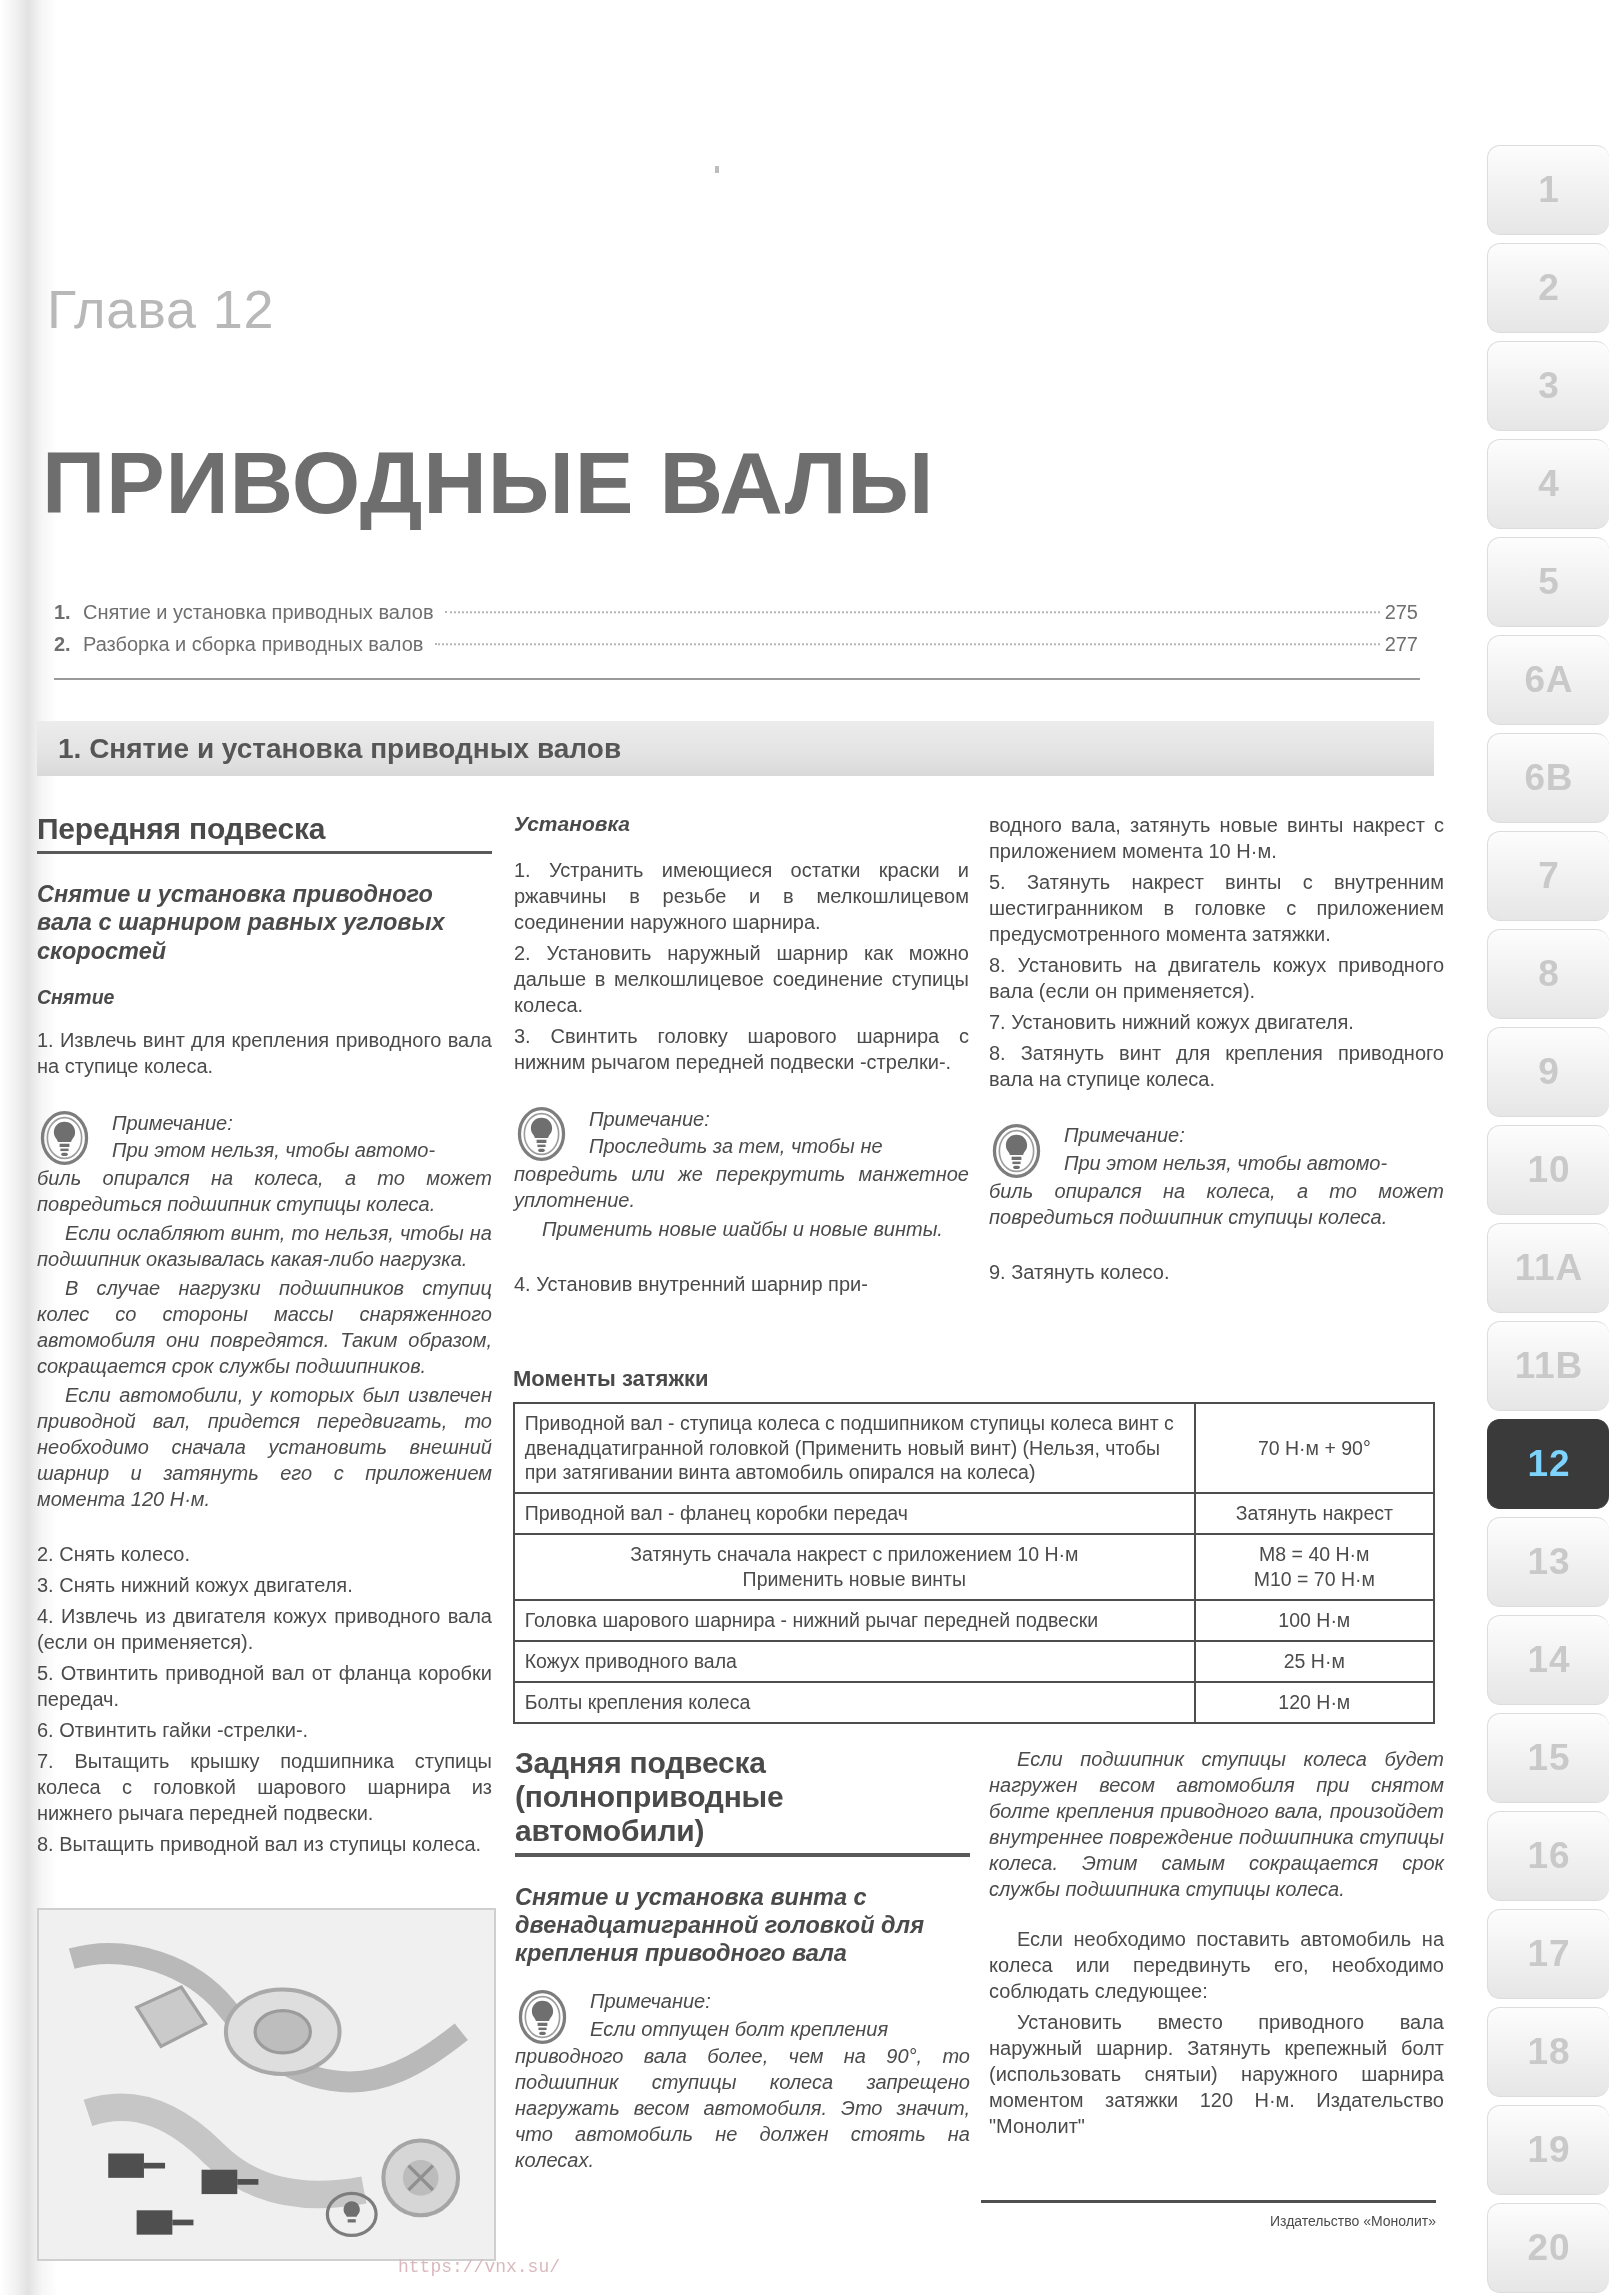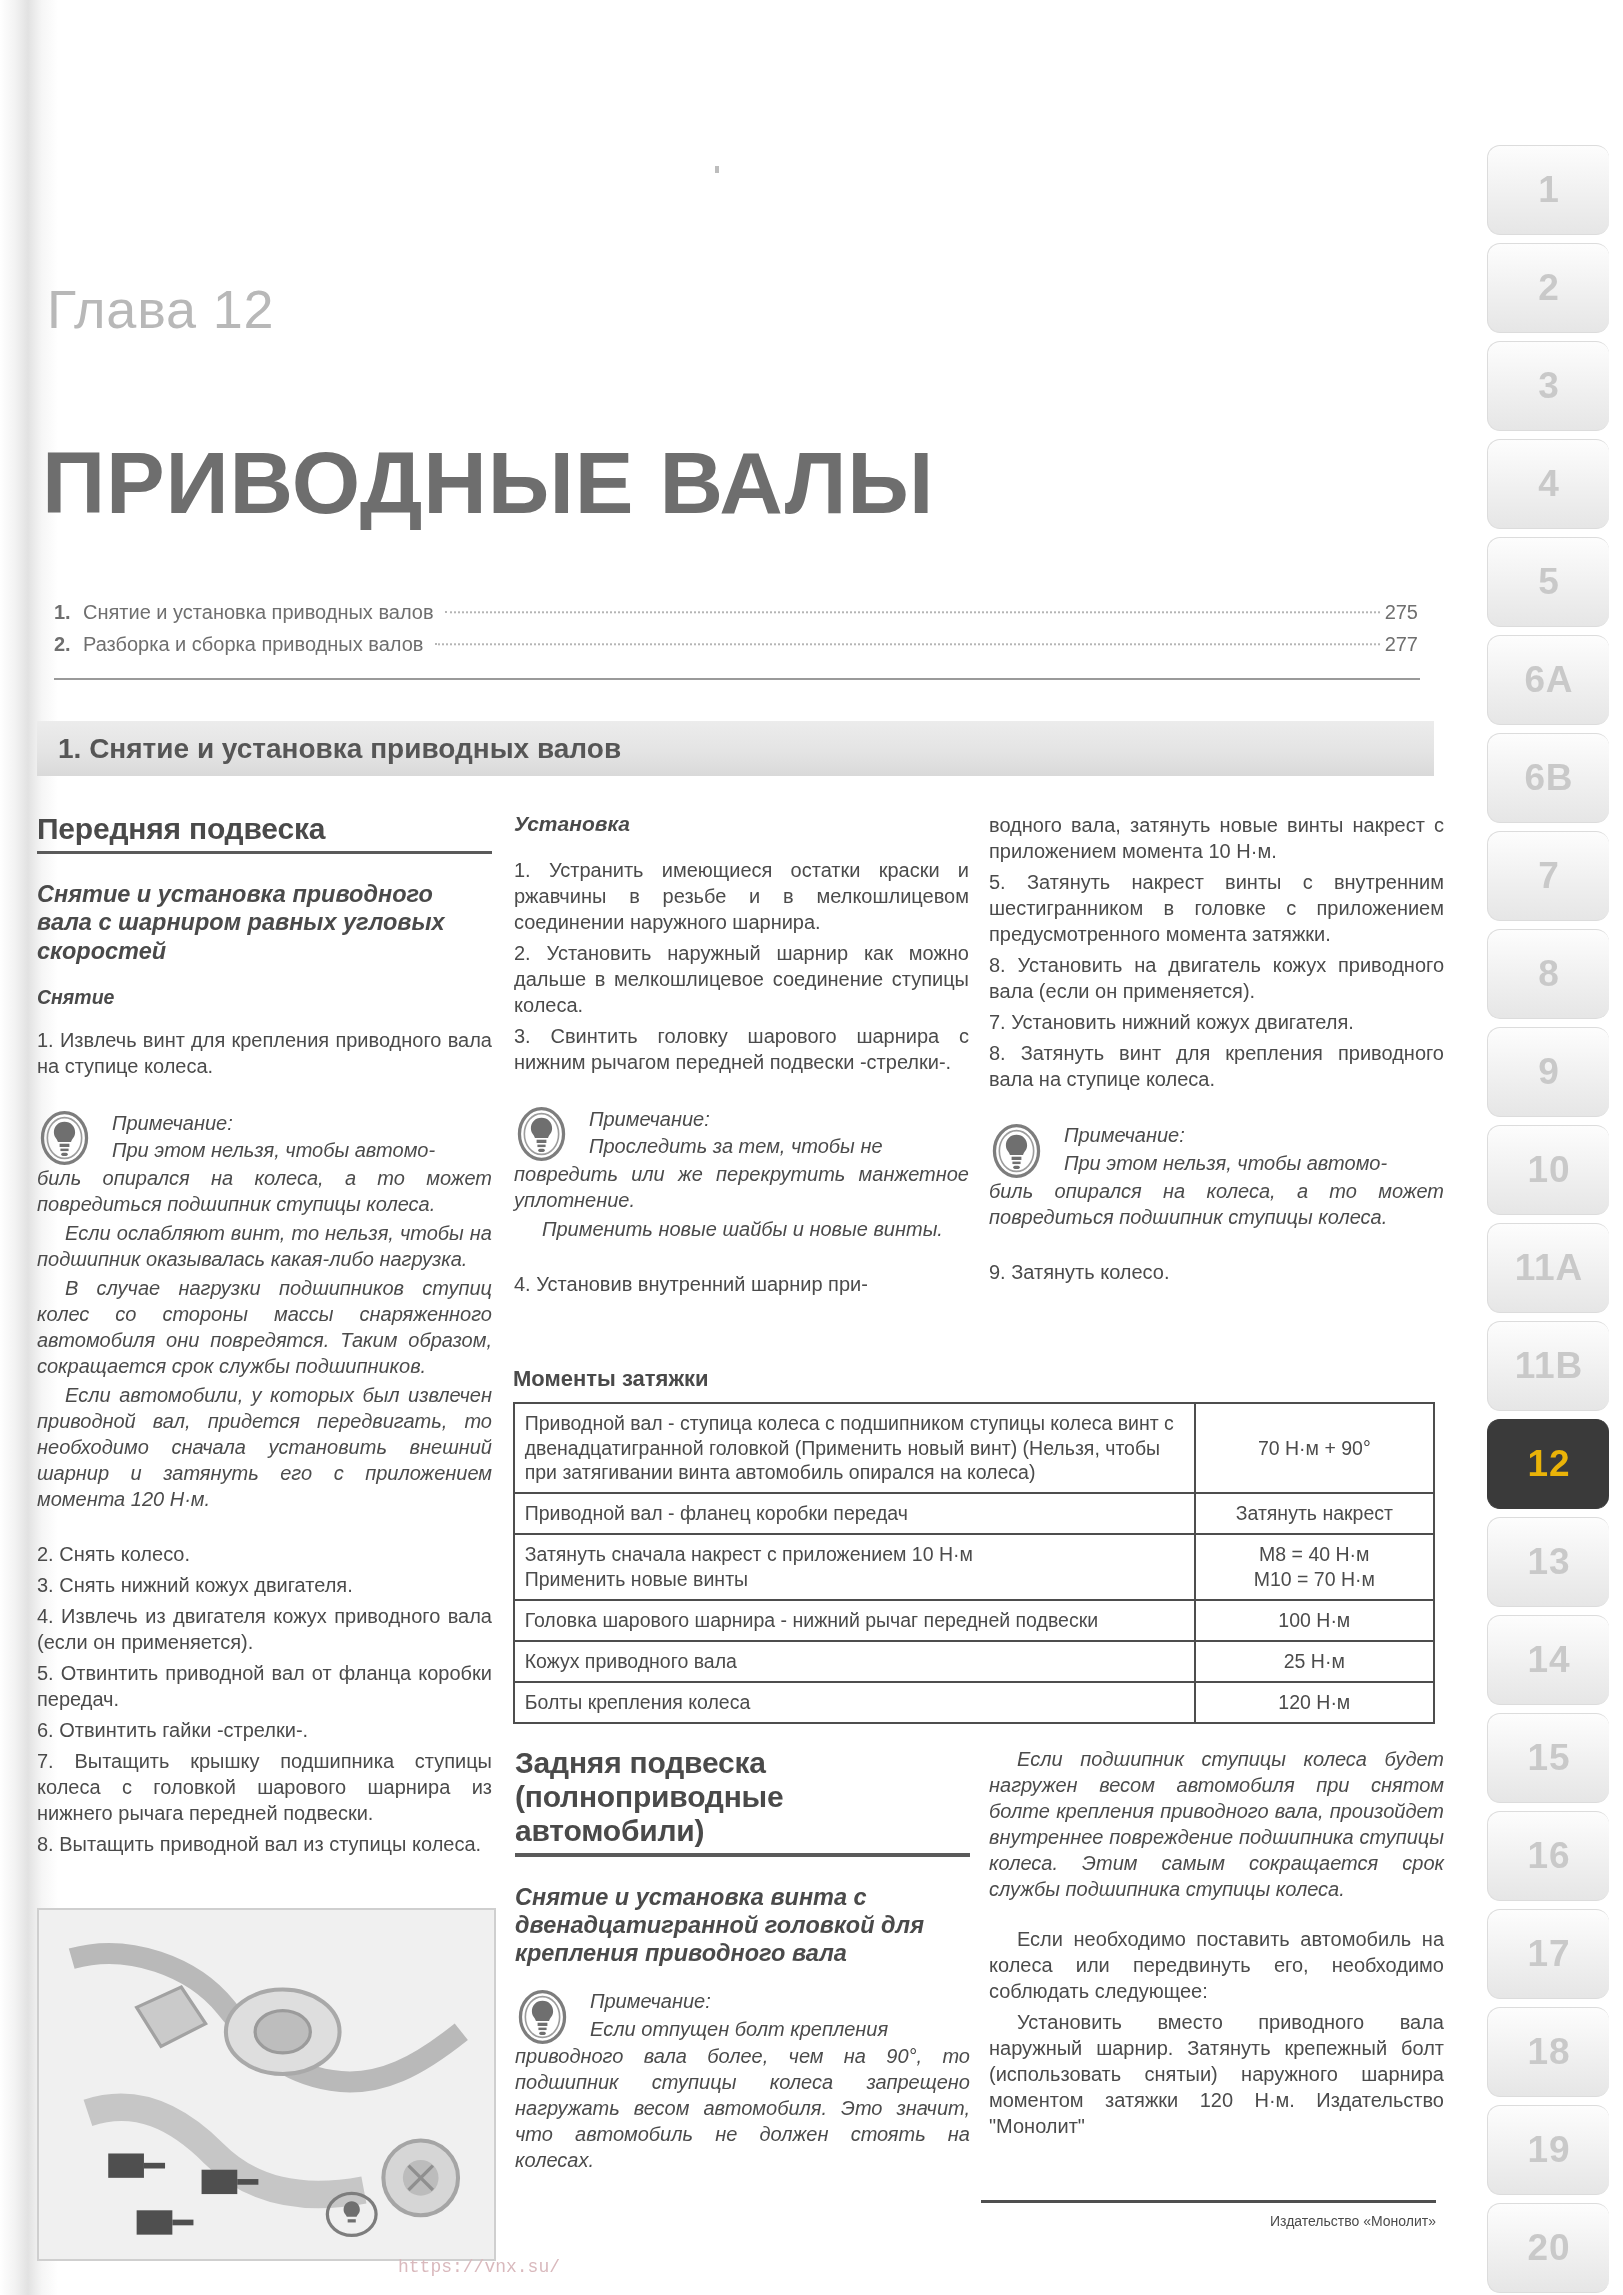--- a/index.html
+++ b/index.html
@@ -16,21 +16,21 @@
   
   .tabs{position:absolute;right:14.6px;top:145px;width:122px;}
   .tab{
     height:88px;margin-bottom:8px;border-radius:13px;
     background:linear-gradient(to bottom,#fdfdfd,#f0f0f0 55%,#e6e6e6);
     border:1.6px solid #dcdcdc;border-right:none;
     display:flex;align-items:center;justify-content:center;
     font-size:37px;font-weight:bold;color:#c9c9c9;letter-spacing:0.8px;
   }
   .tab.active{
-    background:#3a3a3a;border-color:#3a3a3a;color:#eab308;
+    background:#3a3a3a;border-color:#3a3a3a;color:#7dd3fc;
   }
   
   .chapter-label{
     position:absolute;left:47px;top:278px;
     font-size:54px;color:#b8b8b8;letter-spacing:0.8px;
   }
   .chapter-title{
     position:absolute;left:42px;top:432px;
     font-size:88px;font-weight:bold;color:#6e6e6e;
     letter-spacing:0.8px;
@@ -349,21 +349,21 @@
       <tbody id="torque-body">
           <tr>
             <td style="white-space: pre-line;">Приводной вал - ступица колеса с подшипником ступицы колеса винт с двенадцатигранной головкой (Применить новый винт) (Нельзя, чтобы при затягивании винта автомобиль опирался на колеса)</td>
             <td class="val" style="white-space: pre-line;">70 Н·м + 90°</td>
           </tr>
           <tr>
             <td style="white-space: pre-line;">Приводной вал - фланец коробки передач</td>
             <td class="val" style="white-space: pre-line;">Затянуть накрест</td>
           </tr>
           <tr>
-            <td style="white-space: pre-line;">Затянуть сначала накрест с приложением 10 Н·м
+            <td style="white-space: pre-line; text-align: center;">Затянуть сначала накрест с приложением 10 Н·м
 Применить новые винты</td>
             <td class="val" style="white-space: pre-line;">M8 = 40 Н·м
 M10 = 70 Н·м</td>
           </tr>
           <tr>
             <td style="white-space: pre-line;">Головка шарового шарнира - нижний рычаг передней подвески</td>
             <td class="val" style="white-space: pre-line;">100 Н·м</td>
           </tr>
           <tr>
             <td style="white-space: pre-line;">Кожух приводного вала</td>

